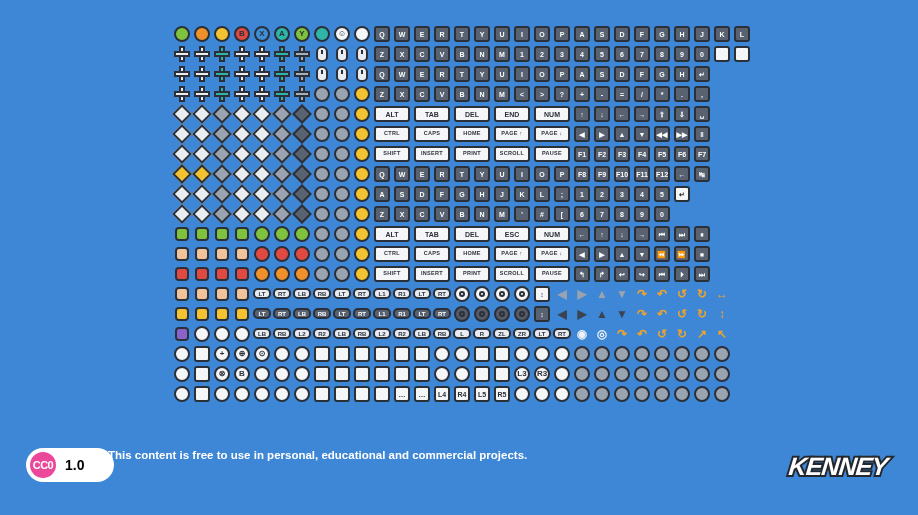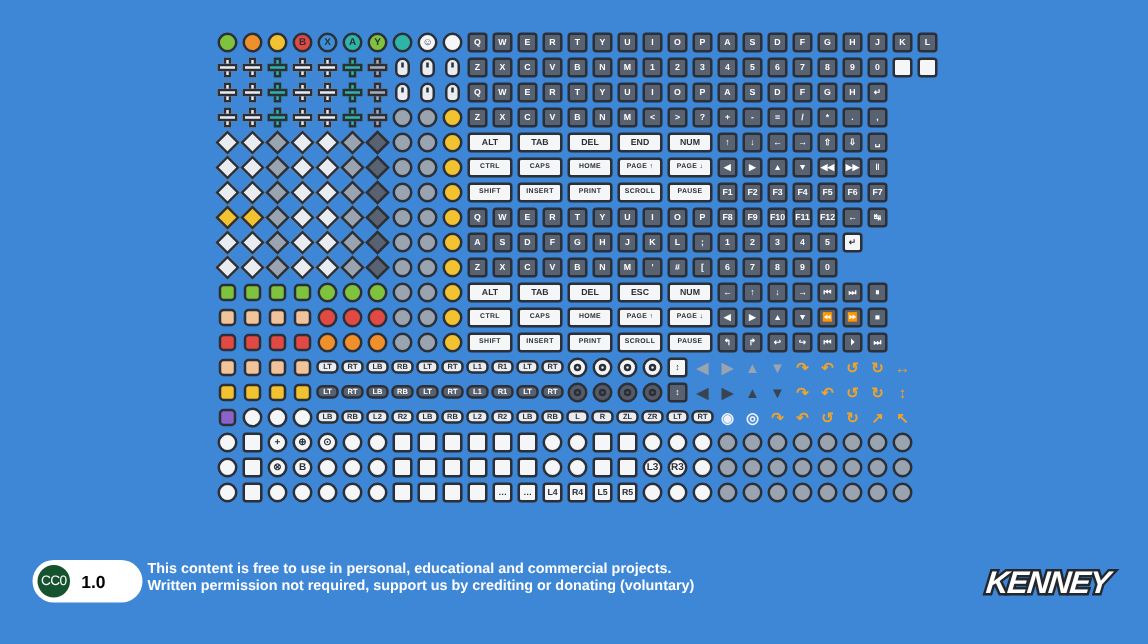--- a/index.html
+++ b/index.html
@@ -210,35 +210,35 @@
     left: 26px; top: 8px;
     width: 88px; height: 34px;
     border-radius: 17px;
     background: #ffffff;
     display: flex; align-items: center;
   }
   #cc-circle {
     width: 26px; height: 26px;
     margin-left: 4px;
     border-radius: 50%;
-    background: #14532d;
+    background: #ec4899;
     color: #ffffff;
     display: flex; align-items: center; justify-content: center;
-    font-size: 11px; font-weight: normal;
+    font-size: 11px; font-weight: bold;
     letter-spacing: -.5px;
   }
   #cc-version {
     margin-left: 9px;
     color: #000000;
     font-size: 14px;
     font-weight: bold;
   }
   #license-text {
     position: absolute;
-    left: 118px; top: 8px;
+    left: 108px; top: 8px;
     color: #ffffff;
     font-size: 11.5px;
     font-weight: bold;
     line-height: 14px;
   }
   #kenney-logo {
     position: absolute;
     right: 26px; top: 4px;
     width: 108px;
     height: 44px;
@@ -2294,20 +2294,19 @@
       </div>
     </div>
 
   <div id="footer">
     <div id="cc-badge">
       <div id="cc-circle">CC0</div>
       <div id="cc-version">1.0</div>
     </div>
     <div id="license-text">
       <div>This content is free to use in personal, educational and commercial projects.</div>
-      <div>Written permission not required, support us by crediting or donating (voluntary)</div>
     </div>
     <div id="kenney-logo">
       <span class="kw">KENNEY</span>
     </div>
   </div>
 
 </div>
 
 </body></html>

